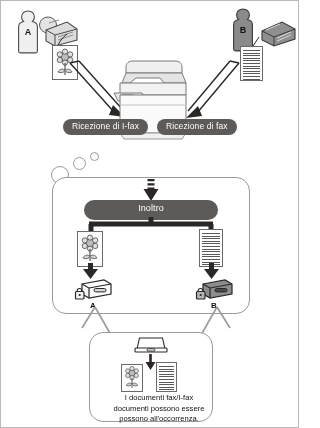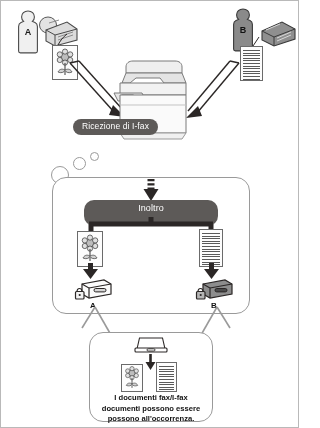--- a/index.html
+++ b/index.html
@@ -62,22 +62,21 @@
   .mbox{position:absolute;}
 
   
   .captxt{
     position:absolute;
     font-size:7.6px;
     line-height:10.5px;
     color:#111111;
     text-align:center;
     width:112px;
-    left:94px;
-    font-weight:bold;
+    left:102px;
   }
 
   .letter{
     position:absolute;
     font-size:8px;
     font-weight:bold;
     color:#111;
     text-align:center;
     width:14px;
   }
@@ -191,34 +190,35 @@
       <circle cx="28" cy="45" r="2" fill="#f7f7f7" stroke="#7a7a7a" stroke-width=".8"></circle>
 
       <path d="M8 42 L74 42 L74 80 L8 80 Z" fill="#fafafa" stroke="#7a7a7a" stroke-width="1"></path>
       <path d="M8 52 L74 52" stroke="#c3c3c3" stroke-width="1"></path>
       <path d="M24 80 L24 86" stroke="#b6b6b6" stroke-width="1"></path>
       <path d="M58 80 L58 86" stroke="#b6b6b6" stroke-width="1"></path>
       <path d="M8 80 L74 80 L70 86 L12 86 Z" fill="#f0f0f0" stroke="#9a9a9a" stroke-width="1"></path>
     </svg>
   </div>
 
-  <div class="lbl" style="left:72px;top:118px;">Ricezione di I-fax</div>
+  <div class="lbl" style="left:62px;top:118px;">Ricezione di I-fax</div>
+  <div class="lbl" style="left:156px;top:118px;">Ricezione di fax</div>
 
   <div class="bubble" style="left:50px;top:165px;width:18px;height:18px;"></div>
   <div class="bubble" style="left:72px;top:156px;width:13px;height:13px;"></div>
   <div class="bubble" style="left:89px;top:151px;width:9px;height:9px;"></div>
 
   <div class="panel" style="left:51px;top:176px;width:198px;height:137px;"></div>
 
   <svg class="abs" style="left:142px;top:178px;" width="18" height="24">
     <path d="M8 0 L8 11" stroke="#2b2726" stroke-width="7" stroke-dasharray="2.2 2.0" fill="none"></path>
     <path d="M0.5 10 L15.5 10 L8 22 Z" fill="#2b2726"></path>
   </svg>
 
-  <div class="lbl" style="left:83px;top:199px;width:134px;height:26px;border-radius:10px;padding:0;line-height:17px;font-size:9px;">Inoltro</div>
+  <div class="lbl" style="left:83px;top:199px;width:134px;height:20px;border-radius:10px;padding:0;line-height:17px;font-size:9px;">Inoltro</div>
 
   <svg class="abs" style="left:80px;top:216px;" width="140" height="26">
     <path d="M70 0 L70 7" stroke="#2b2726" stroke-width="5" fill="none"></path>
     <path d="M8 7 L132 7" stroke="#2b2726" stroke-width="5" fill="none"></path>
     <path d="M10 7 L10 22" stroke="#2b2726" stroke-width="5" fill="none"></path>
     <path d="M130 7 L130 22" stroke="#2b2726" stroke-width="5" fill="none"></path>
   </svg>
 
   <div class="doc" style="left:76px;top:230px;width:26px;height:36px;">
     <svg class="flower" width="20" height="28" viewBox="0 0 20 28">

